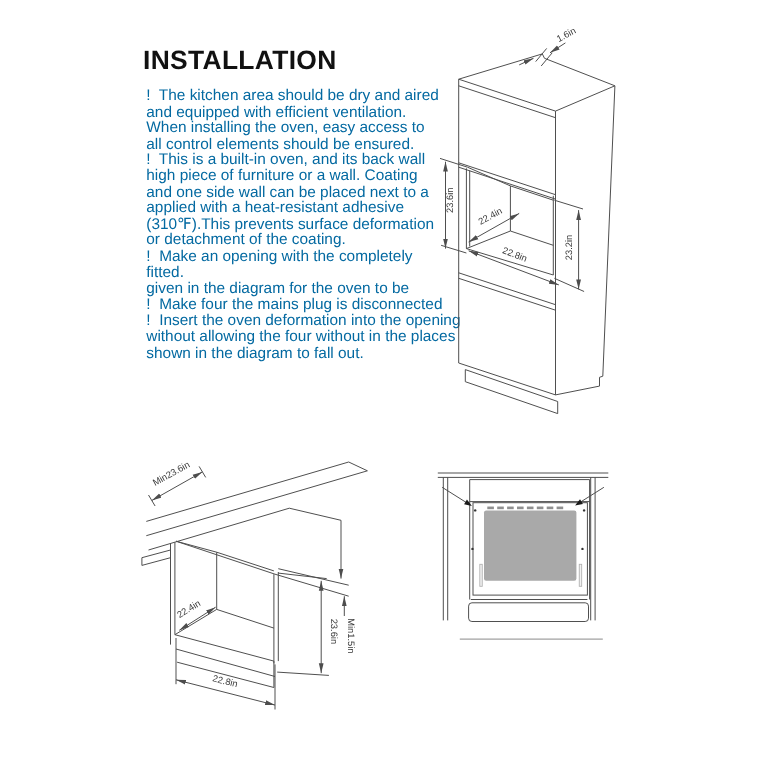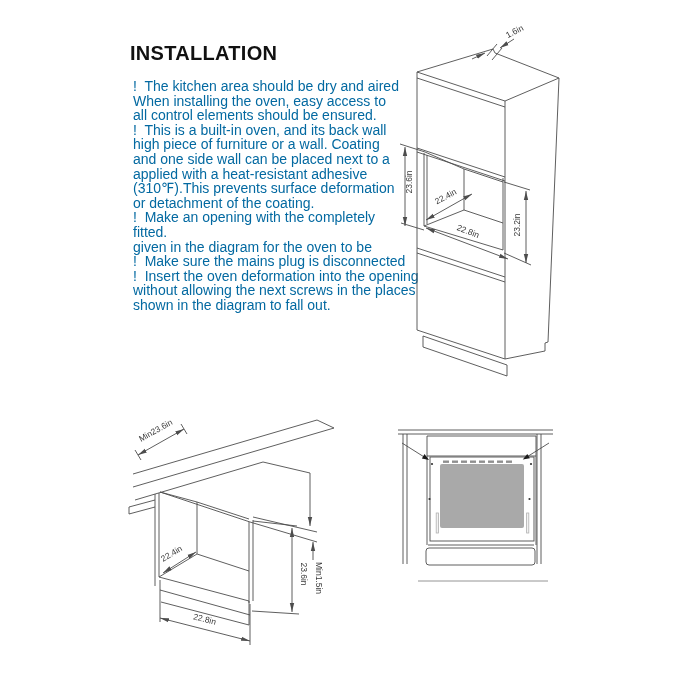--- a/index.html
+++ b/index.html
@@ -1,51 +1,52 @@
 <!DOCTYPE html>
 <html><head>
 <meta charset="utf-8">
 <style>
   html,body{margin:0;padding:0;background:#fff;}
   #page{position:relative;width:700px;height:700px;background:#ffffff;overflow:hidden;
         font-family:"Liberation Sans","DejaVu Sans",sans-serif;color:#141414;}
-  #title{position:absolute;left:130px;top:42px;font-size:20px;font-weight:700;letter-spacing:.3px;color:#111;}
+  #title{position:absolute;left:130px;top:42px;font-size:24px;font-weight:700;letter-spacing:.3px;color:#111;}
   #instructions{position:absolute;left:133px;top:79px;}
   .iline{white-space:pre;font-size:14px;line-height:14.6px;height:14.6px;color:#0369a1;}
   svg{position:absolute;overflow:visible;}
   #cabinet-svg{left:393px;top:20px;}
   #counter-svg{left:113px;top:418px;}
   #front-svg{left:398px;top:424px;}
   .ln{stroke:#4d4d4d;stroke-width:0.9;fill:none;}
   .lnt{stroke:#7a7a7a;stroke-width:0.8;fill:none;}
   .dim{font-family:"Liberation Sans","DejaVu Sans",sans-serif;font-size:8.5px;fill:#3a3a3a;text-anchor:middle;}
 </style>
 </head>
 <body>
 
 <div id="page">
 
   <div id="title">INSTALLATION</div>
 
   <div id="instructions">
     <div class="iline">!  The kitchen area should be dry and aired</div>
+    <div class="iline">and equipped with efficient ventilation.</div>
     <div class="iline">When installing the oven, easy access to</div>
     <div class="iline">all control elements should be ensured.</div>
     <div class="iline">!  This is a built-in oven, and its back wall</div>
     <div class="iline">high piece of furniture or a wall. Coating</div>
     <div class="iline">and one side wall can be placed next to a</div>
     <div class="iline">applied with a heat-resistant adhesive</div>
     <div class="iline">(310℉).This prevents surface deformation</div>
     <div class="iline">or detachment of the coating.</div>
     <div class="iline">!  Make an opening with the completely</div>
     <div class="iline">fitted.</div>
     <div class="iline">given in the diagram for the oven to be</div>
-    <div class="iline">!  Make sure the mains plug is disconnected</div>
+    <div class="iline">!  Make four the mains plug is disconnected</div>
     <div class="iline">!  Insert the oven deformation into the opening</div>
-    <div class="iline">without allowing the next screws in the places</div>
+    <div class="iline">without allowing the four without in the places</div>
     <div class="iline">shown in the diagram to fall out.</div>
   </div>
 
   <svg id="cabinet-svg" width="175" height="358" viewBox="0 0 175 358">
     <defs>
       <marker id="arC" viewBox="0 0 10 6" markerWidth="9" markerHeight="5.4" refX="10" refY="3" orient="auto-start-reverse" markerUnits="userSpaceOnUse">
         <path d="M0,0.6 L10,3 L0,5.4 Z" fill="#4d4d4d"></path>
       </marker>
     </defs>
 

